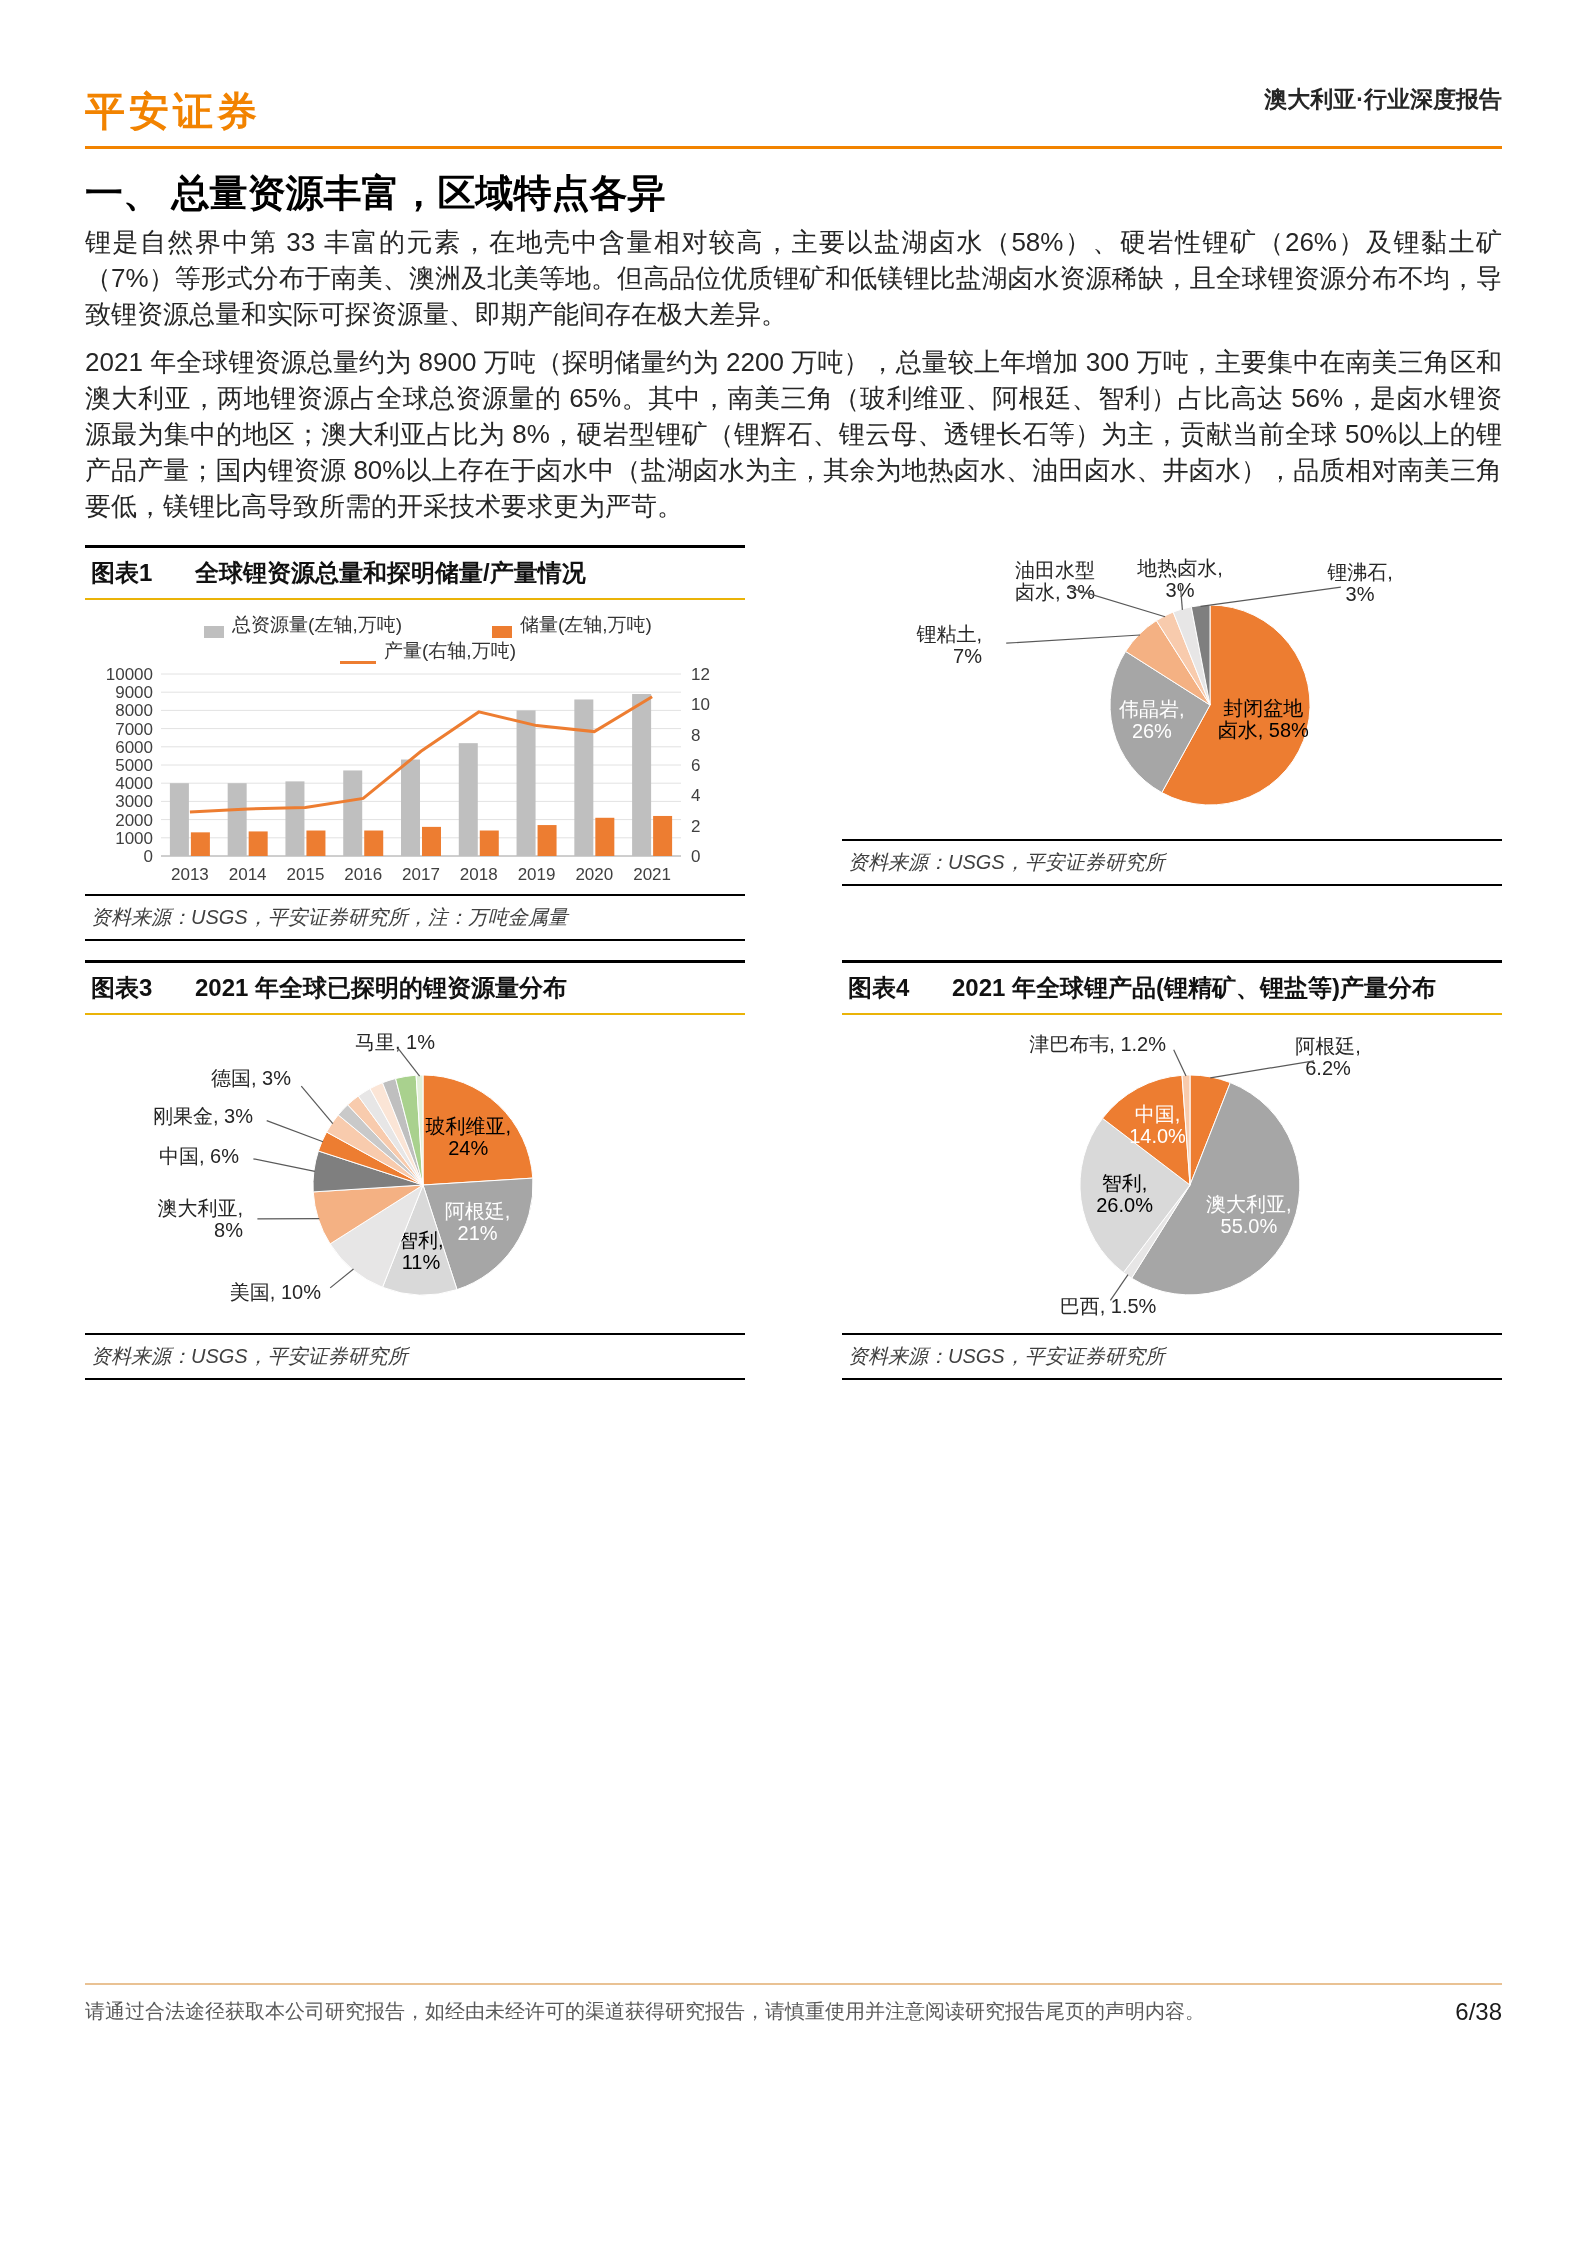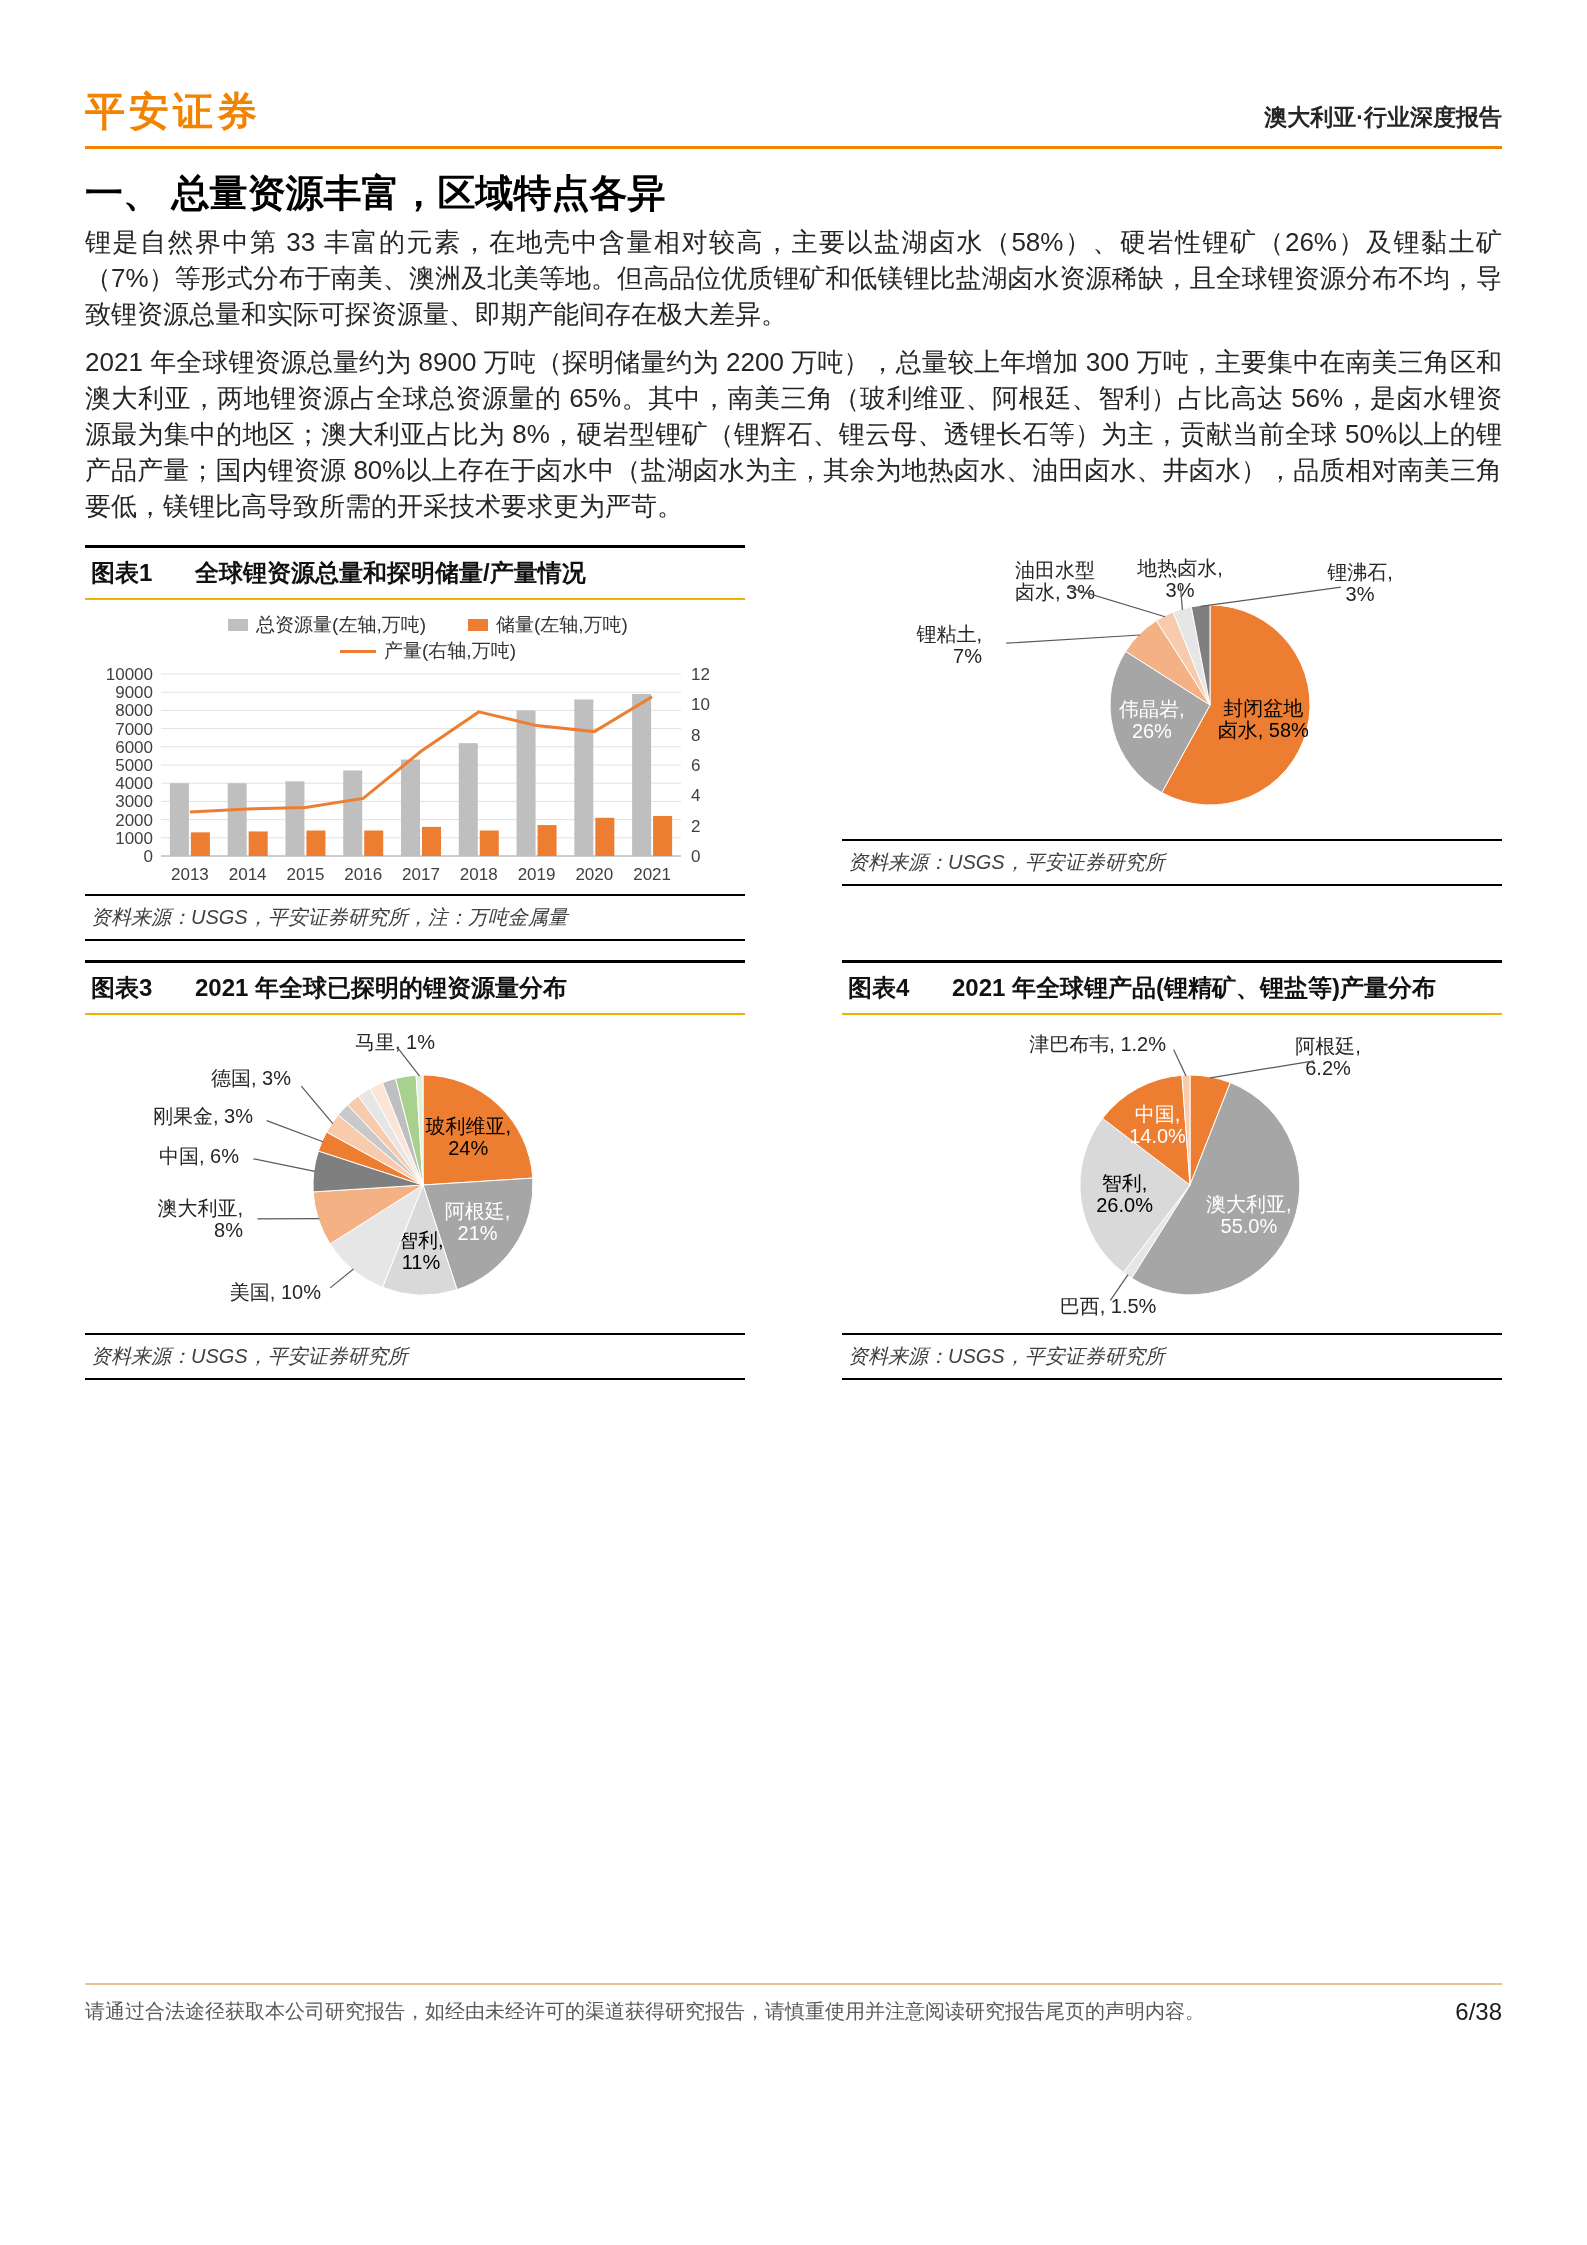--- a/index.html
+++ b/index.html
@@ -2,21 +2,21 @@
 <html><head>
 <meta charset="utf-8">
 <style>
   * { margin:0; padding:0; box-sizing:border-box; }
   html,body { background:#ffffff; }
   .page {
     position:relative; width:1587px; height:2245px; background:#fff;
     font-family:"Liberation Sans","DejaVu Sans",sans-serif; color:#1a1a1a;
     overflow:hidden; margin:0 auto;
   }
-  .header { position:absolute; left:85px; right:85px; top:84px; display:flex; justify-content:space-between; align-items:flex-end; }
+  .header { position:absolute; left:85px; right:85px; top:84px; display:flex; justify-content:space-between; }
   .logo { font-size:40px; font-weight:bold; color:#F28300; letter-spacing:4px; font-family:"Liberation Serif","DejaVu Serif",serif; }
   .header-right { font-size:23px; font-weight:bold; color:#262626; padding-bottom:6px; }
   .orange-rule { position:absolute; left:85px; right:85px; top:146px; height:3px; background:#F28300; }
   .section-title { position:absolute; left:85px; top:168px; font-size:38px; font-weight:bold; color:#000000; }
   .para { position:absolute; left:85px; width:1417px; font-size:26px; line-height:36px; text-align:justify; color:#262626; }
   .para1 { top:224px; }
   .para2 { top:344px; }
 
   .figure { position:absolute; width:660px; }
   #fig1, #fig2 { top:545px; }
@@ -25,21 +25,21 @@
   #fig2, #fig4 { left:842px; }
   .fig-head { border-top:3px solid #000; border-bottom:2px solid #eab308; padding:9px 6px; font-size:24px; font-weight:bold; color:#111; display:flex; align-items:baseline; }
   .fig-label { flex:0 0 104px; }
   .fig-title { flex:1; }
   .fig-body { padding:8px 0 4px; }
   .fig-body svg { display:block; margin:0 auto; }
   .fig-source { border-top:2px solid #000; border-bottom:2px solid #000; padding:8px 6px; font-size:20px; font-style:italic; color:#404040; }
 
   .legend { padding:4px 0 2px; }
   .legend-row { display:flex; justify-content:center; align-items:center; font-size:19px; color:#333; min-height:26px; }
-  .legend-item { display:flex; align-items:center; gap:8px; margin:0 8px;padding-left:26px; }
+  .legend-item { display:flex; align-items:flex-end; gap:8px; margin:0 32px;padding-left:26px; }
   .sw { display:inline-block; width:20px; height:12px; }
   .line-sw { display:inline-block; width:36px; height:3px; }
 
   svg text { font-family:"Liberation Sans","DejaVu Sans",sans-serif; }
 
   .footer-rule { position:absolute; left:85px; right:85px; top:1983px; height:2px; background:#e9c294; }
   .footer { position:absolute; left:85px; right:85px; top:1998px; display:flex; justify-content:space-between; align-items:flex-start; }
   .footer-note { font-size:20px; color:#595959; }
   .page-num { font-size:24px; color:#1a1a1a; }
 </style>

